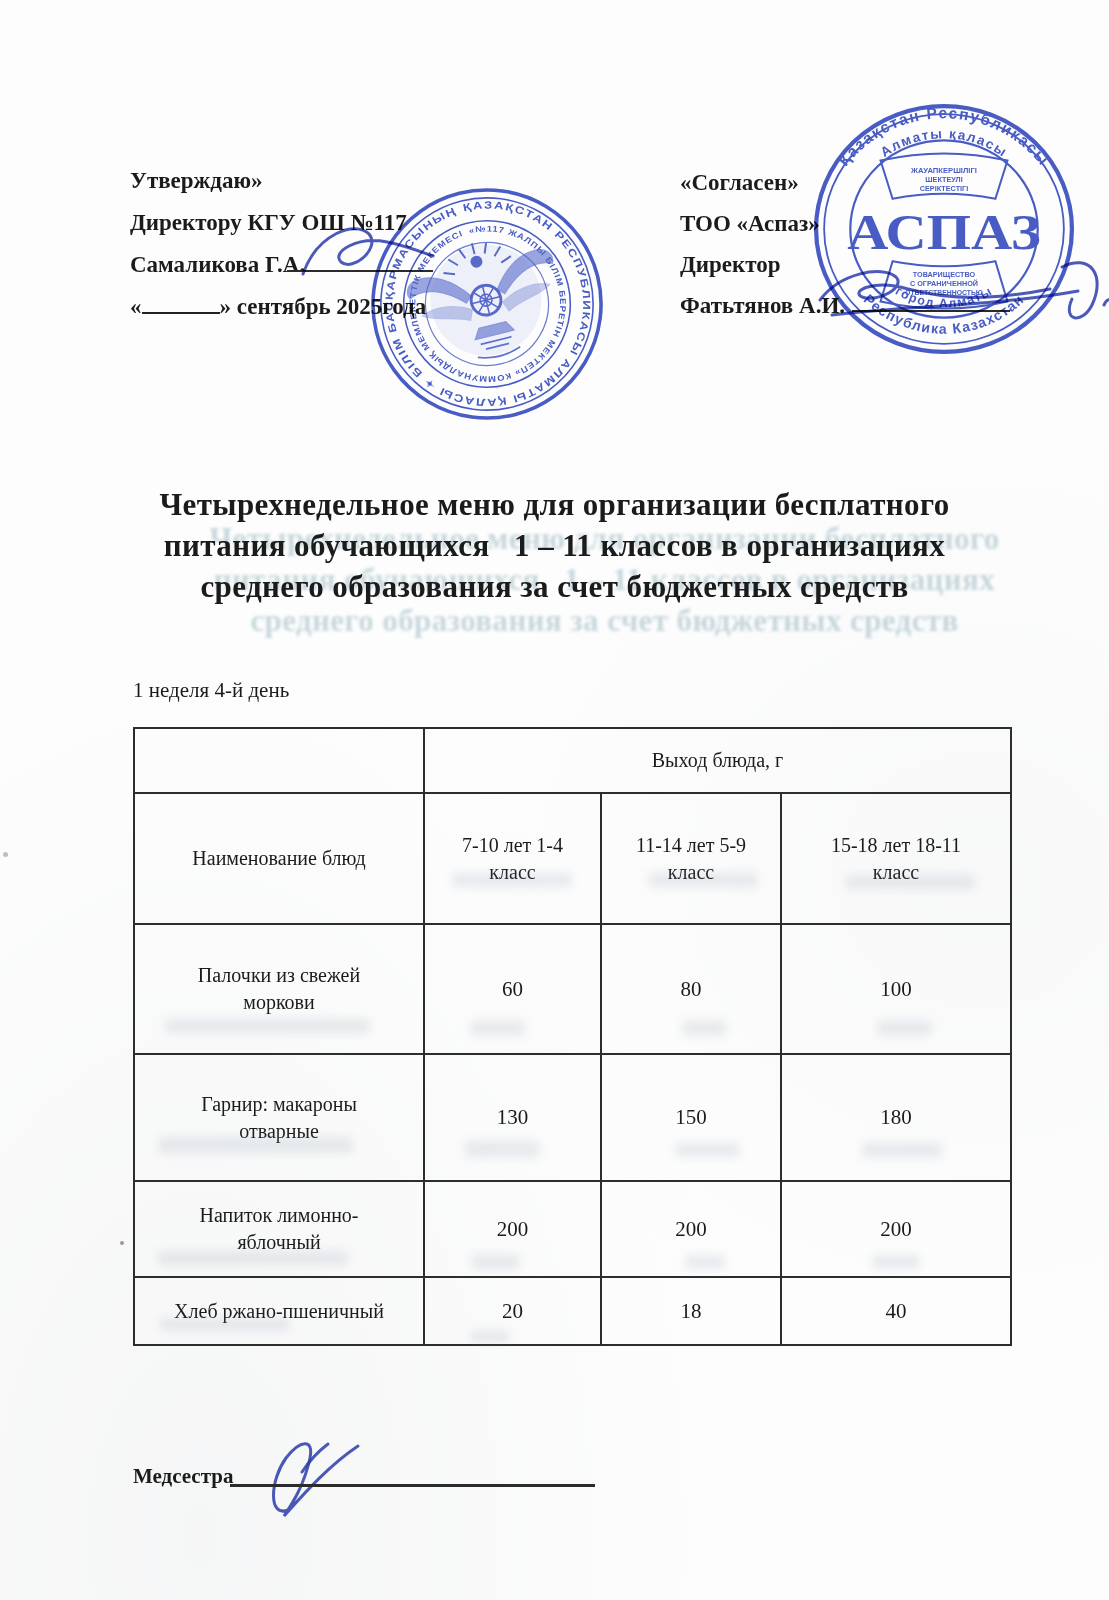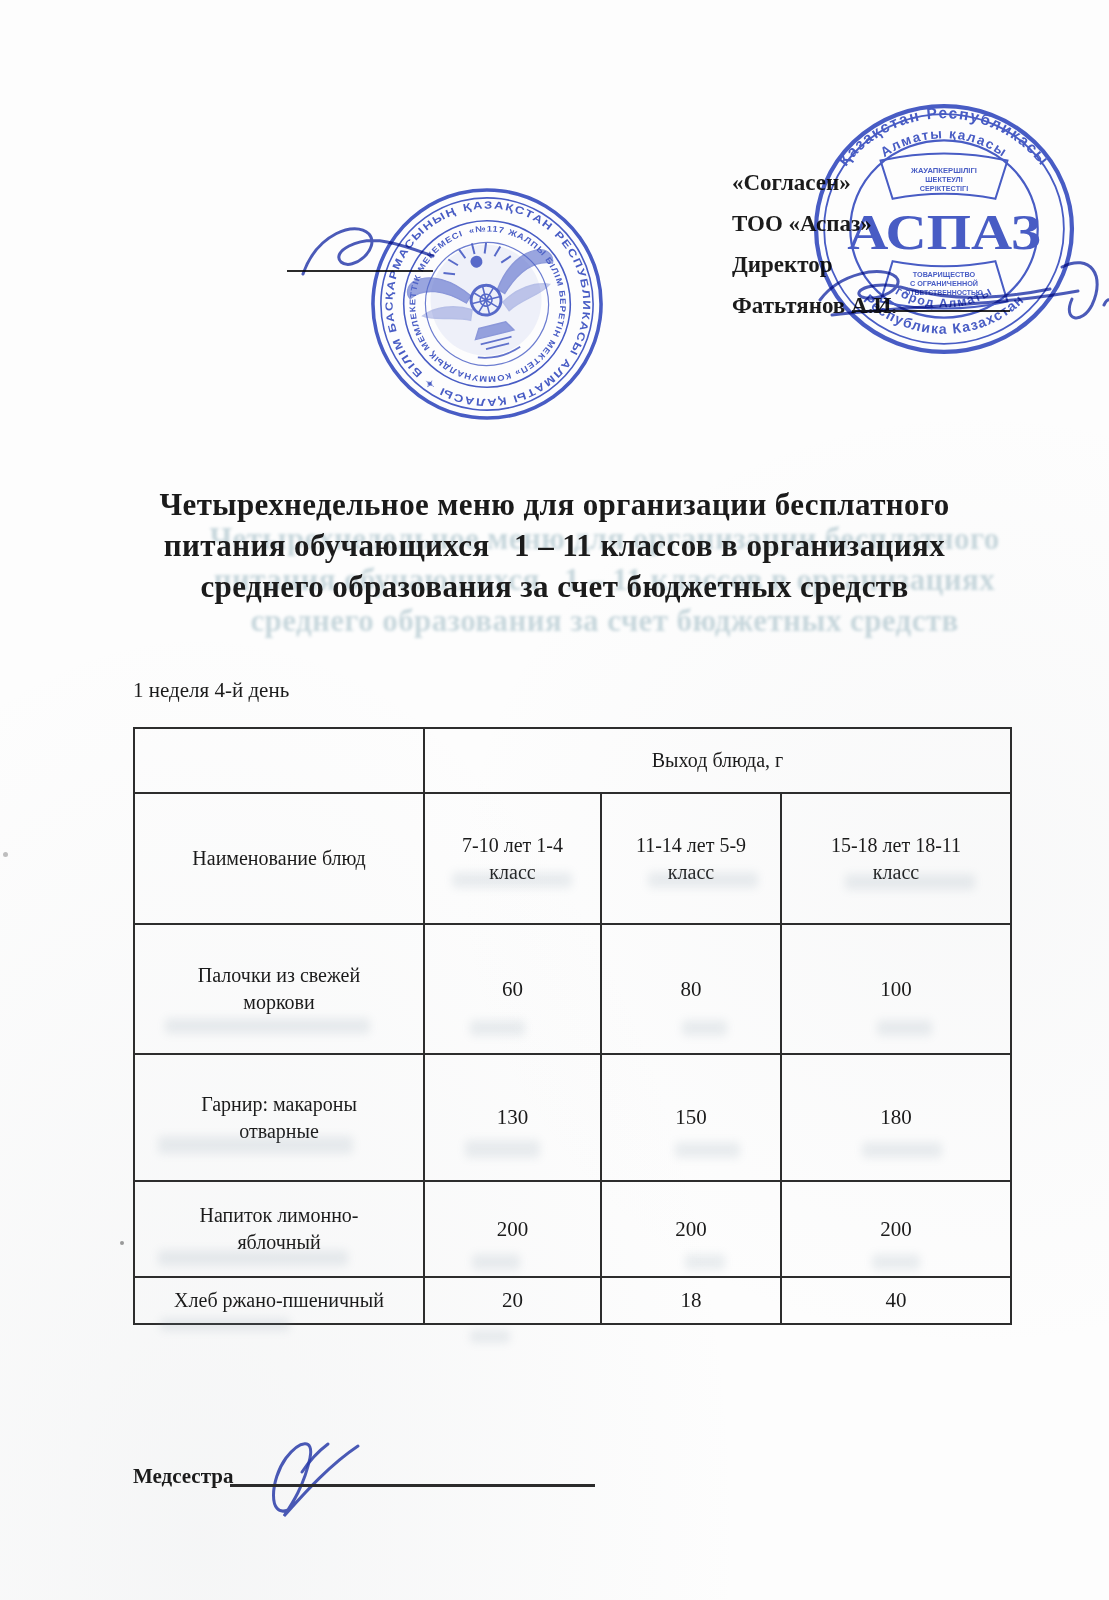--- a/index.html
+++ b/index.html
@@ -8,21 +8,21 @@
     background:
       radial-gradient(ellipse at 18% 96%, rgba(175,182,188,.10), transparent 42%),
       radial-gradient(ellipse at 88% 55%, rgba(185,190,196,.07), transparent 38%),
       #fdfdfd;
     font-family:"Liberation Serif", serif;color:#1b1b1b;overflow:hidden;
   }
   
   .blk{position:absolute;font-weight:bold;font-size:23px;white-space:nowrap;}
   .blk .ln{height:42px;line-height:42px;}
   .blk-left{left:130px;top:160px;}
-  .blk-right{left:732px;top:162px;}
+  .blk-right{left:680px;top:162px;}
   .blk-right .ln{height:41px;line-height:41px;}
   .gapline{display:inline-block;width:78px;border-bottom:2.5px solid #222;height:1em;vertical-align:baseline;}
   .rule{position:absolute;border-bottom:2.5px solid #2b2b2b;height:0;}
   
   .stamp{position:absolute;mix-blend-mode:multiply;opacity:.93;}
   .stamp svg{display:block;}
   .stamp-round{left:368px;top:185px;transform:rotate(-14deg);}
   .stamp text, .stamp textPath{font-family:"Liberation Sans", sans-serif;}
   .sig{position:absolute;mix-blend-mode:multiply;}
   .sig path{fill:none;stroke:#2c3eae;stroke-width:3;stroke-linecap:round;opacity:.85;}
@@ -37,32 +37,38 @@
   table.menu{position:absolute;left:133px;top:727px;width:877px;border-collapse:collapse;table-layout:fixed;}
   table.menu td, table.menu th{
     border:2px solid #2d2d2d;font-weight:normal;font-size:20px;color:#1b1b1b;
     text-align:center;vertical-align:middle;padding:0 10px;
   }
   table.menu th.age{padding:0 28px;font-size:20px;line-height:27px;}
   table.menu td.name{padding:0 30px;line-height:27px;}
   table.menu td.val{font-size:21px;}
   tr.rh1{height:65px;} tr.rh2{height:131px;}
   tr.rA{height:130px;} tr.rB{height:62px;} tr.rC{height:127px;margin-left:11px;}
-  tr.rD{height:96px;} tr.rE{height:47px;}
+  tr.rD{height:96px;} tr.rE{height:68px;}
   
   .nurse{position:absolute;left:133px;top:1464px;font-weight:bold;font-size:21px;}
   
   .sm{position:absolute;background:#7d93a3;opacity:.15;filter:blur(4px);border-radius:4px;}
   .speck{position:absolute;background:#4a4a4a;border-radius:50%;opacity:.55;}
 </style>
 </head>
 <body>
 
 <div class="page">
 
+  <div class="blk blk-left">
+    <div class="ln">Утверждаю»</div>
+    <div class="ln">Директору КГУ ОШ №117</div>
+    <div class="ln">Самаликова Г.А.</div>
+    <div class="ln"><span>«</span><span class="gapline"></span><span>» сентябрь 2025года</span></div>
+  </div>
   <div class="rule" style="left:287px;top:270px;width:146px;"></div>
 
   <div class="blk blk-right">
     <div class="ln">«Согласен»</div>
     <div class="ln">ТОО «Аспаз»</div>
     <div class="ln">Директор</div>
     <div class="ln">Фатьтянов А.И.</div>
   </div>
   <div class="rule" style="left:852px;top:310px;width:158px;border-bottom-width:2px;"></div>
 

